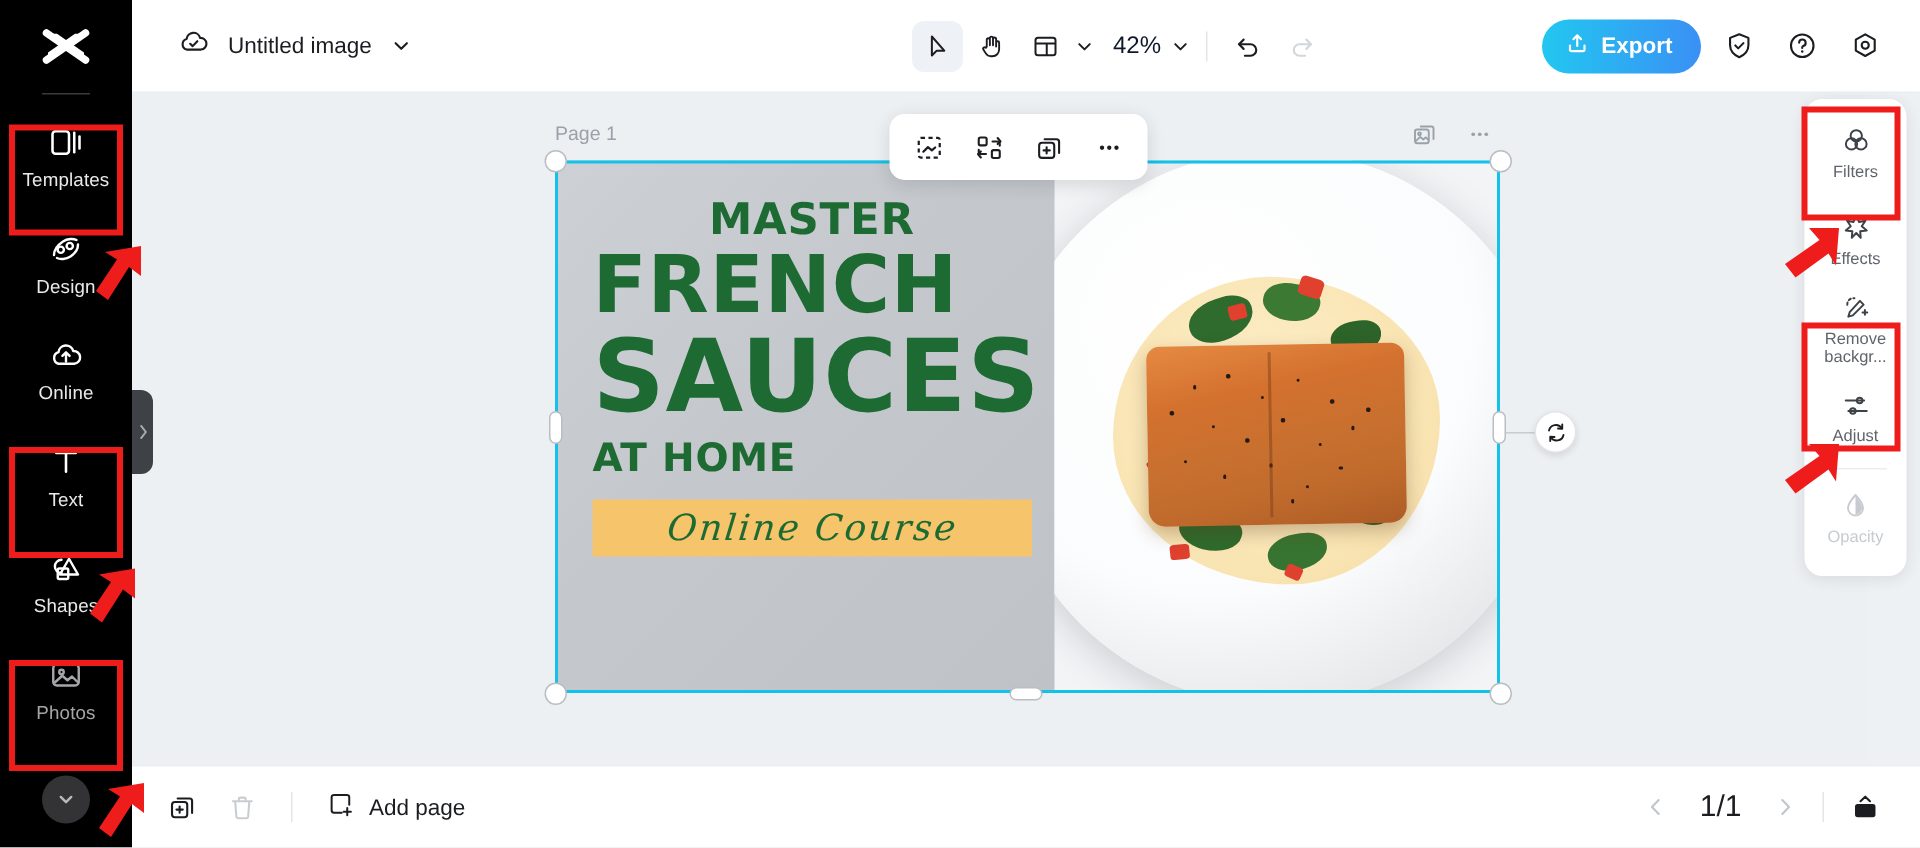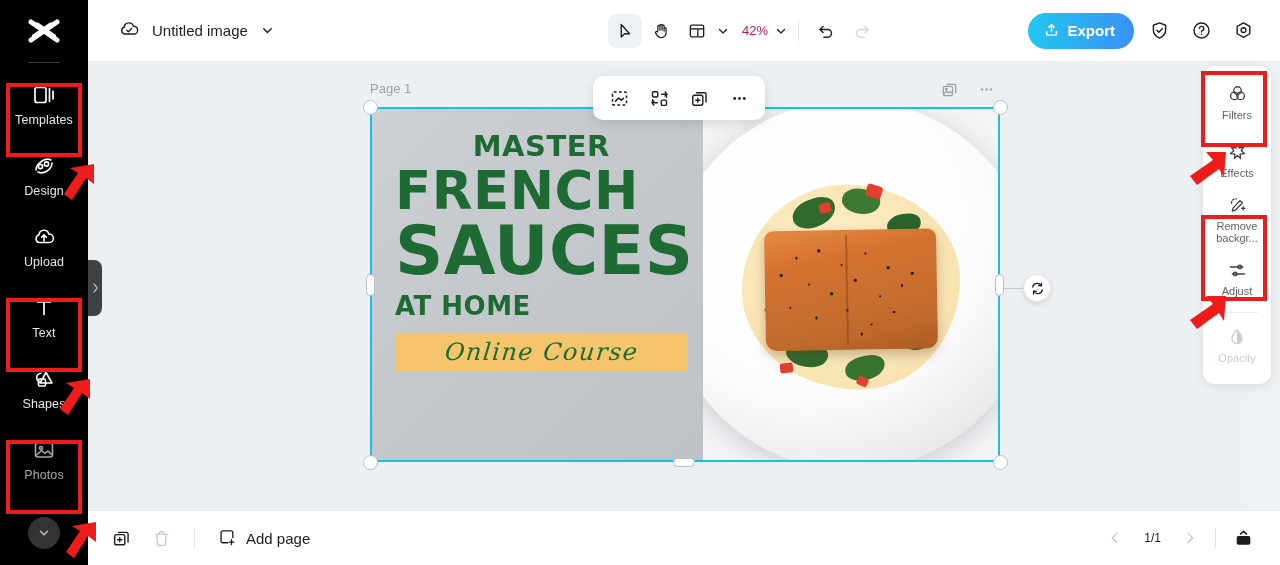--- a/index.html
+++ b/index.html
@@ -45,21 +45,21 @@
   }
   .tb-left { display:flex; align-items:center; gap:12px; padding-left:30px; }
   .doc-title { font-size:15px; color:#1b1d21; }
   .chev { cursor:pointer; display:flex; align-items:center; justify-content:center; }
   .tb-center { position:absolute; left:520px; display:flex; align-items:center; gap:2px; }
   .tool-btn {
     width:34px; height:34px; border-radius:8px; display:flex;
     align-items:center; justify-content:center; cursor:pointer;
   }
   .tool-btn.active { background:#eef1f5; }
-  .zoom-val { font-size:13px; color:#be185d; padding:0 4px 0 10px; }
+  .zoom-val { font-size:16px; color:#0f172a; padding:0 4px 0 10px; }
   .vdiv { width:1px; height:20px; background:#e2e5e9; margin:0 8px; }
   .tb-right { position:absolute; right:20px; display:flex; align-items:center; gap:8px; }
   .export-btn {
     height:36px; padding:0 19px 0 15px; border-radius:18px; color:#fff;
     background:linear-gradient(90deg,#22c7f0 0%,#3a90f5 100%);
     display:flex; align-items:center; gap:7px; font-size:15px; font-weight:bold;
     cursor:pointer; border:none;
   }
   .icon-btn { width:34px; height:34px; display:flex; align-items:center; justify-content:center; cursor:pointer; border-radius:8px; }
 
@@ -167,21 +167,21 @@
 
   
   #bottombar {
     position:absolute; left:88px; top:510px; width:1192px; height:55px;
     background:#fff; border-top:1px solid #eceef0; display:flex; align-items:center; z-index:30;
   }
   .bb-left { display:flex; align-items:center; gap:10px; padding-left:18px; }
   .bb-btn { width:30px; height:30px; display:flex; align-items:center; justify-content:center; cursor:pointer; }
   .bb-addpage { display:flex; align-items:center; gap:9px; cursor:pointer; font-size:15px; color:#1b1d21; padding-left:4px; }
   .bb-right { position:absolute; right:22px; display:flex; align-items:center; gap:4px; }
-  .pg-ind { font-size:12px; color:#1b1d21; padding:0 12px; }
+  .pg-ind { font-size:20px; color:#1b1d21; padding:0 12px; }
   .nav-ch { width:26px; height:26px; display:flex; align-items:center; justify-content:center; cursor:pointer; }
 </style>
 </head>
 <body>
 
 <div id="app">
 
   <div id="sidebar">
     <div class="logo-wrap">
       <svg width="34" height="24" viewBox="0 0 34 24" fill="none">
@@ -218,21 +218,21 @@
         <span class="slabel">Design</span>
       </div>
 
       <div class="side-item">
         <span class="sico">
           <svg width="24" height="24" viewBox="0 0 24 24" fill="none" stroke="#fff" stroke-width="1.6">
             <path d="M7 17.5 A4 4 0 0 1 7 9.8 A5 5 0 0 1 16.8 9 A3.6 3.6 0 0 1 17.5 17.5 Z" stroke-linejoin="round"></path>
             <path d="M12 16 L12 10 M9.6 12.3 L12 9.9 L14.4 12.3" stroke-linecap="round" stroke-linejoin="round"></path>
           </svg>
         </span>
-        <span class="slabel">Upload</span>
+        <span class="slabel">Online</span>
       </div>
 
       <div class="side-item">
         <span class="sico">
           <svg width="24" height="24" viewBox="0 0 24 24" fill="none" stroke="#fff" stroke-width="1.7">
             <line x1="5.5" y1="6" x2="18.5" y2="6" stroke-linecap="round"></line>
             <line x1="12" y1="6" x2="12" y2="18.5" stroke-linecap="round"></line>
           </svg>
         </span>
         <span class="slabel">Text</span>

